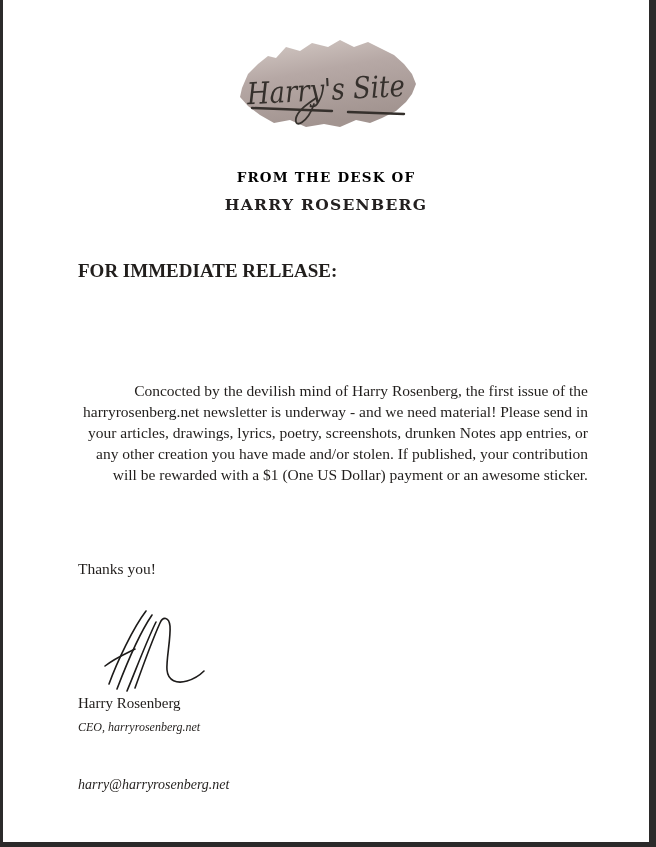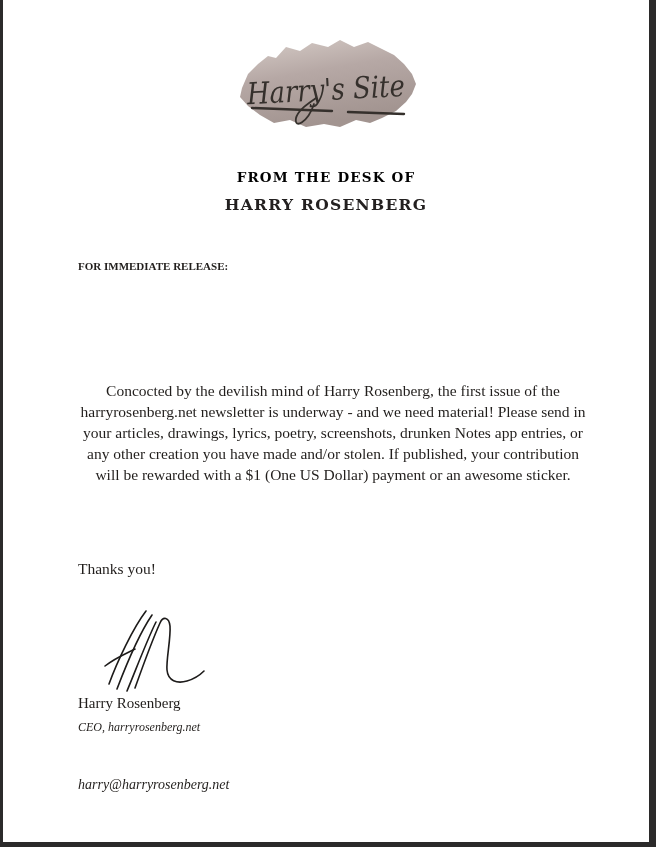--- a/index.html
+++ b/index.html
@@ -45,36 +45,36 @@
     font-weight: bold;
     font-size: 15.5px;
     letter-spacing: 1.3px;
     color: #232020;
   }
 
   .release {
     position: absolute;
     top: 260px; left: 75px;
     font-weight: bold;
-    font-size: 11px;
+    font-size: 19px;
   }
 
   .attention {
     position: absolute;
     top: 333px; left: 112px;
     font-size: 15.5px;
   }
 
   .body-par {
     position: absolute;
     top: 380px; left: 75px;
     width: 510px;
     font-size: 15.5px;
     line-height: 21px;
-    text-align: center;
+    text-align: right;
   }
 
   .contact-par {
     position: absolute;
     top: 492px; left: 75px;
     width: 510px;
     font-size: 15.5px;
     line-height: 21px;
   }
   .email-link {

